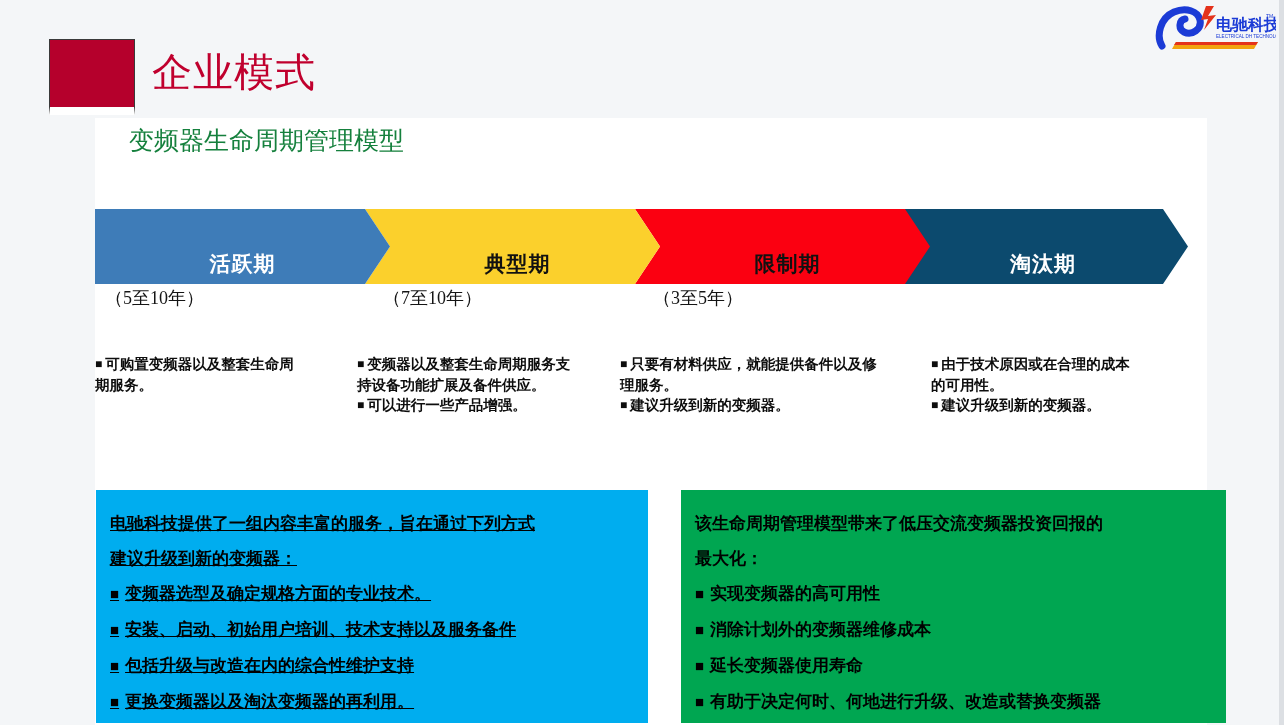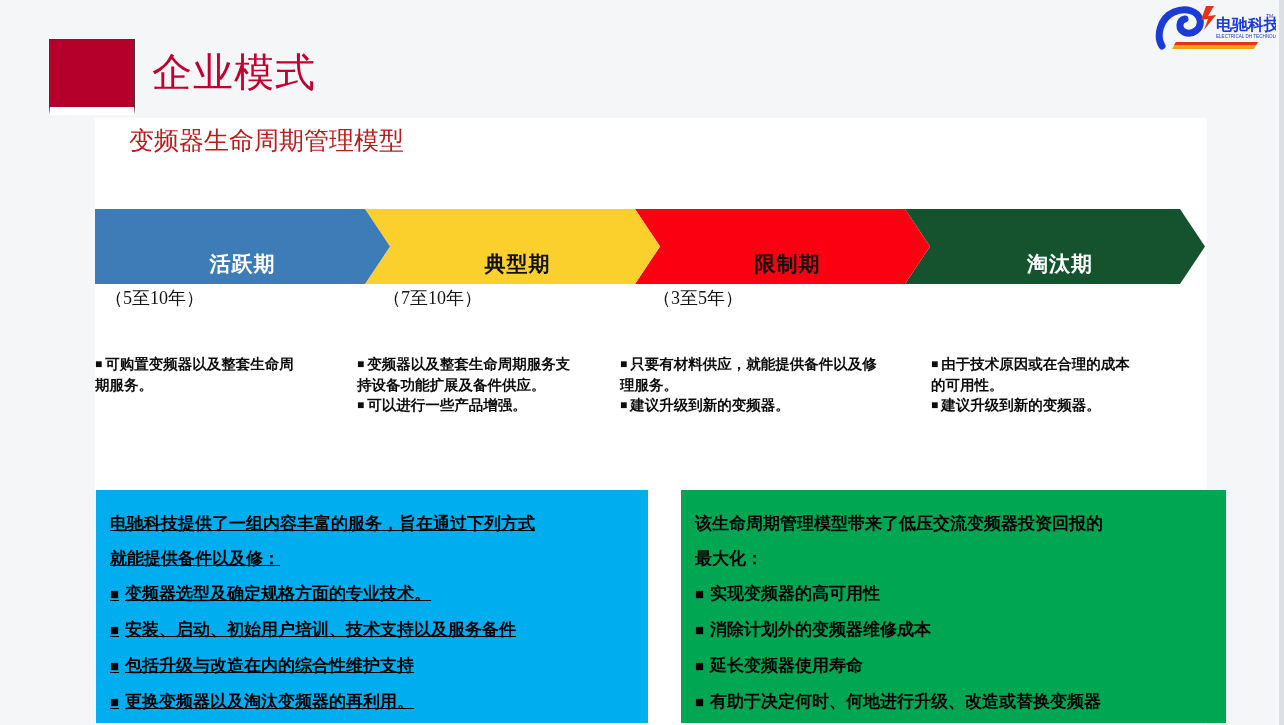--- a/index.html
+++ b/index.html
@@ -55,21 +55,21 @@
     top: 118px;
     width: 1112px;
     height: 607px;
     background: #ffffff;
   }
   #panel-heading {
     position: absolute;
     left: 34px;
     top: 6px;
     font-size: 25px;
-    color: #b91c1c;
+    color: #15803d;
     white-space: nowrap;
   }
   
   #chevron-band {
     position: absolute;
     left: 0px;
     top: 91px;
     width: 1110px;
     height: 75px;
   }
@@ -209,21 +209,21 @@
       <div id="phase-caption">变频器生命周期阶段：</div>
     <div class="chev" style="left: 0px; width: 295px; background: rgb(62, 124, 184); clip-path: polygon(0px 0px, calc(100% - 25px) 0px, 100% 50%, calc(100% - 25px) 100%, 0px 100%); z-index: 10;">
           <div class="chev-label" style="color: rgb(255, 255, 255);">活跃期</div>
         </div>
         <div class="chev" style="left: 270px; width: 295px; background: rgb(251, 208, 44); clip-path: polygon(0px 0px, calc(100% - 25px) 0px, 100% 50%, calc(100% - 25px) 100%, 0px 100%, 25px 50%); z-index: 9;">
           <div class="chev-label" style="color: rgb(17, 17, 17); padding-left: 10px;">典型期</div>
         </div>
         <div class="chev" style="left: 540px; width: 295px; background: rgb(251, 0, 17); clip-path: polygon(0px 0px, calc(100% - 25px) 0px, 100% 50%, calc(100% - 25px) 100%, 0px 100%, 25px 50%); z-index: 8;">
           <div class="chev-label" style="color: rgb(17, 17, 17); padding-left: 10px;">限制期</div>
         </div>
-        <div class="chev" style="left: 810px; width: 300px; background: #14532d; clip-path: polygon(0px 0px, calc(100% - 25px) 0px, 100% 50%, calc(100% - 25px) 100%, 0px 100%, 25px 50%); z-index: 7;">
+        <div class="chev" style="left: 793px; width: 300px; background: #0c4a6e; clip-path: polygon(0px 0px, calc(100% - 25px) 0px, 100% 50%, calc(100% - 25px) 100%, 0px 100%, 25px 50%); z-index: 7;">
           <div class="chev-label" style="color: rgb(255, 255, 255); padding-left: 10px;">淘汰期</div>
         </div>
       </div>
 
     <div id="years-row">
         <div class="year-label" style="left: 10px; width: 290px;">（5至10年）</div>
         <div class="year-label" style="left: 288px; width: 290px;">（7至10年）</div>
         <div class="year-label" style="left: 558px; width: 290px;">（3至5年）</div>
       </div>
 
@@ -244,21 +244,21 @@
         </div>
         <div class="bcol" style="left: 836px; width: 268px;">
           <span class="bline"><span class="sq">■</span>由于技术原因或在合理的成本</span>
           <span class="bline">的可用性。</span>
           <span class="bline"><span class="sq">■</span>建议升级到新的变频器。</span>
         </div>
       </div>
 
     <div class="infobox" id="box-blue" style="background: rgb(0, 173, 239);">
         <span class="ibline">电驰科技提供了一组内容丰富的服务，旨在通过下列方式</span>
-        <span class="ibline">就能提供备件以及修：</span>
+        <span class="ibline">建议升级到新的变频器：</span>
         <span class="ibline"><span class="sq2">■</span>变频器选型及确定规格方面的专业技术。</span>
         <span class="ibline"><span class="sq2">■</span>安装、启动、初始用户培训、技术支持以及服务备件</span>
         <span class="ibline"><span class="sq2">■</span>包括升级与改造在内的综合性维护支持</span>
         <span class="ibline"><span class="sq2">■</span>更换变频器以及淘汰变频器的再利用。</span>
       </div>
     <div class="infobox" id="box-green" style="background: rgb(0, 166, 81);">
         <span class="ibline">该生命周期管理模型带来了低压交流变频器投资回报的</span>
         <span class="ibline">最大化：</span>
         <span class="ibline"><span class="sq2">■</span>实现变频器的高可用性</span>
         <span class="ibline"><span class="sq2">■</span>消除计划外的变频器维修成本</span>

